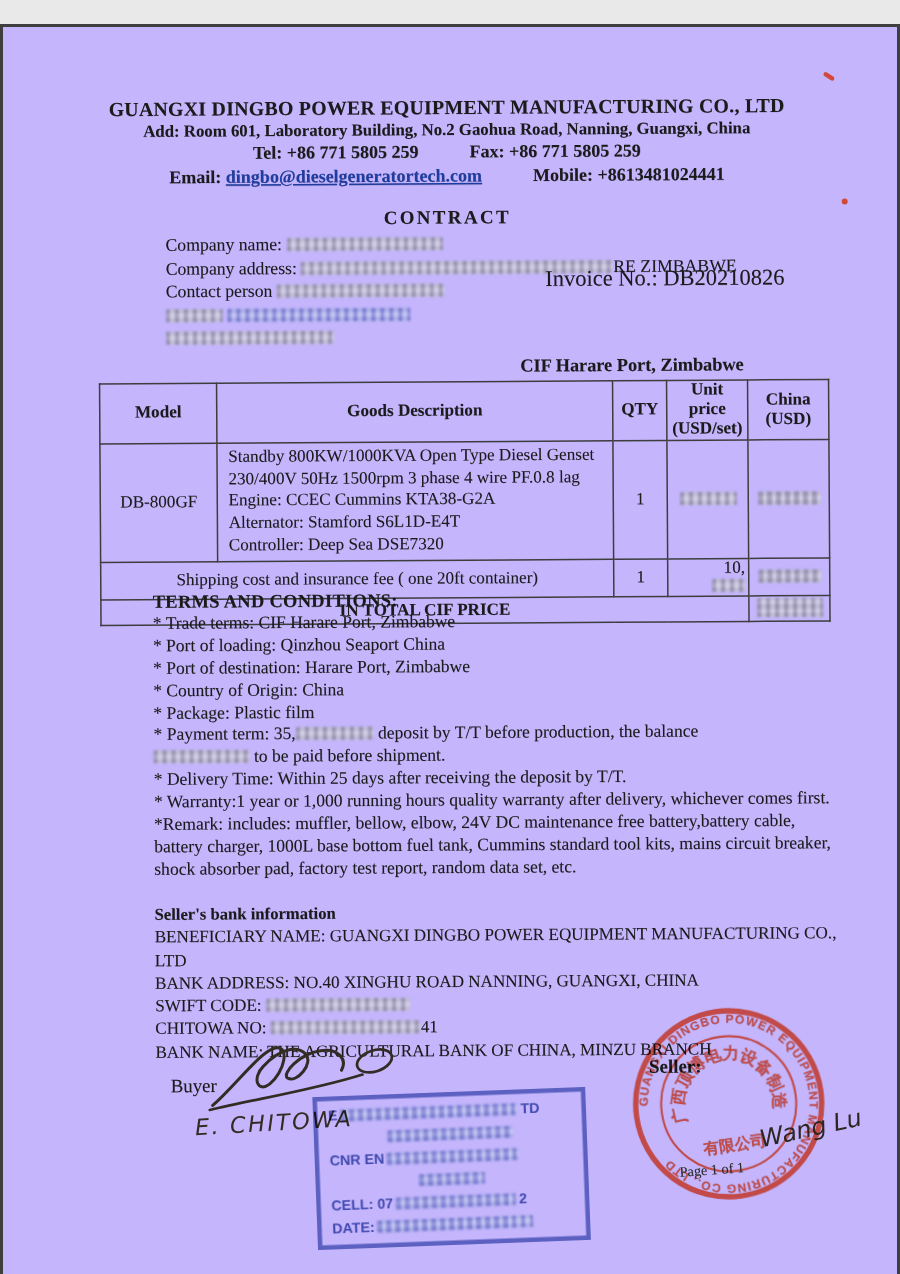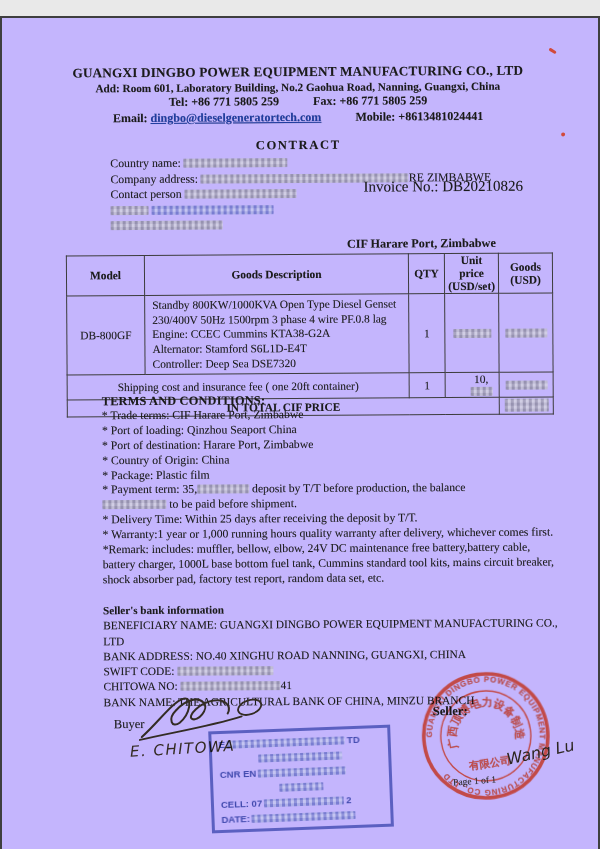--- a/index.html
+++ b/index.html
@@ -98,21 +98,21 @@
       <div class="lh-email">
         <span>Email:</span>
         <a href="#" class="email-link">dingbo@dieselgeneratortech.com</a><span class="gap"></span><span>Mobile: +8613481024441</span>
       </div>
     </div>
 
     <div class="contract-title">CONTRACT</div>
 
     <div class="info-block">
       <div>
-        <span>Country name:</span>
+        <span>Company name:</span>
         <span class="rd" style="width:104px"></span>
       </div>
       <div>
         <span>Company address:</span>
         <span class="rd" style="width:208px"></span><span>RE ZIMBABWE</span>
       </div>
       <div>
         <span>Contact person</span>
         <span class="rd" style="width:112px"></span>
       </div>
@@ -142,41 +142,41 @@
       <tbody>
           <tr style="height:33px">
         <th>Model</th>
         <th>Goods Description</th>
         <th>QTY</th>
         <th>
           <div>Unit price</div>
               <div>(USD/set)</div>
         </th>
         <th>
-          <div>Goods</div>
+          <div>China</div>
               <div>(USD)</div>
         </th>
       </tr>
       <tr style="height:75px">
         <td>DB-800GF</td>
         <td class="desc-cell">
           <div>Standby 800KW/1000KVA Open Type Diesel Genset</div>
           <div>230/400V 50Hz 1500rpm 3 phase 4 wire PF.0.8 lag</div>
           <div>Engine: CCEC Cummins KTA38-G2A</div>
           <div>Alternator: Stamford S6L1D-E4T</div>
           <div>Controller: Deep Sea DSE7320</div>
         </td>
         <td>1</td>
         <td><span class="rd" style="width:38px"></span></td>
         <td><span class="rd" style="width:42px"></span></td>
       </tr>
       <tr style="height:17px">
         <td colspan="2">Shipping cost and insurance fee ( one 20ft container)</td>
         <td>1</td>
-        <td style="text-align:center; padding-left:20px;"><span>10,</span><span class="rd" style="width:22px"></span></td>
+        <td style="text-align:right; padding-left:20px;"><span>10,</span><span class="rd" style="width:22px"></span></td>
         <td><span class="rd" style="width:42px"></span></td>
       </tr>
       <tr style="height:17px">
         <td colspan="4" class="total-cell">IN TOTAL CIF PRICE</td>
         <td><span class="rd big" style="width:44px"></span></td>
       </tr>
     </tbody>
       </table>
 
     <div class="terms-block">

